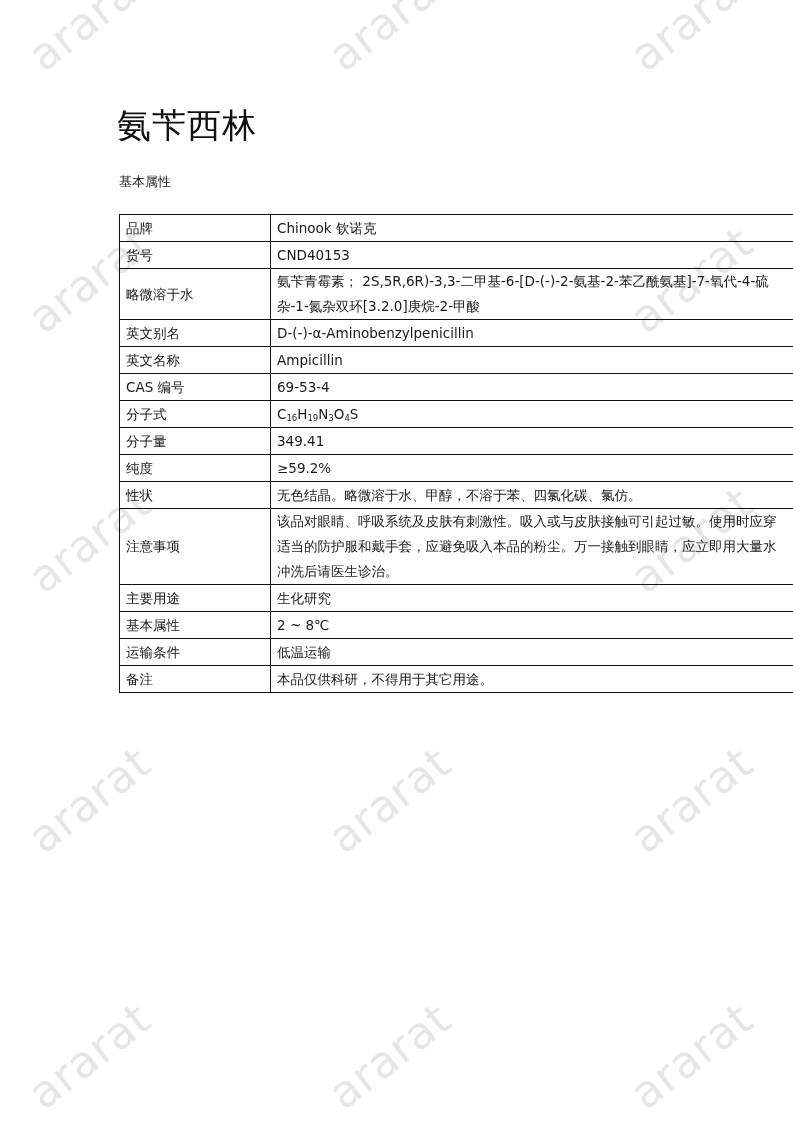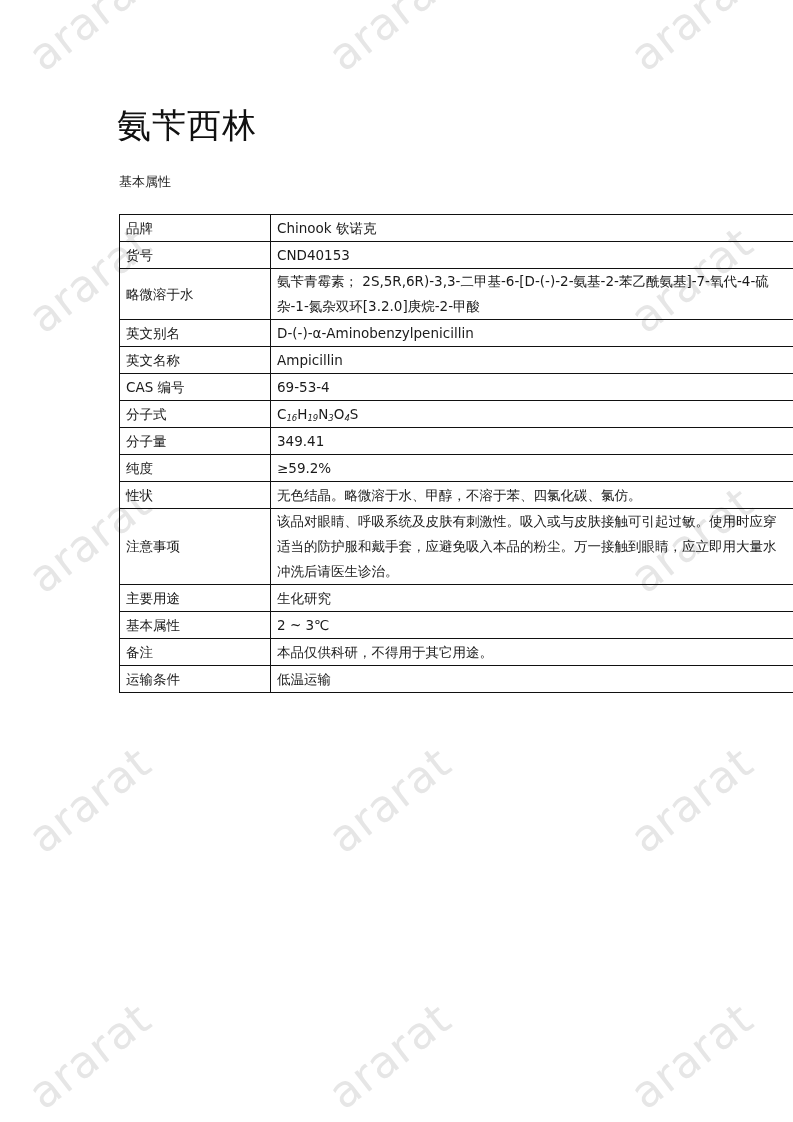--- a/index.html
+++ b/index.html
@@ -75,21 +75,20 @@
       color: #1a1a1a;
     }
     table.props td.key {
       width: 138px;
     }
     table.props tr.single td { height: 26px; }
     table.props td.value sub {
       font-size: 8.5px;
       vertical-align: -2px;
       line-height: 0;
-      font-style: italic;
     }
   </style>
 </head>
 <body>
 
 <div class="watermark-layer" id="wm-layer">
     <div class="watermark" style="left: 50px; top: 30px; color: rgb(230, 230, 230);">ararat</div>
     <div class="watermark" style="left: 350px; top: 30px; color: rgb(230, 230, 230);">ararat</div>
     <div class="watermark" style="left: 652px; top: 30px; color: rgb(230, 230, 230);">ararat</div>
     <div class="watermark" style="left: 50px; top: 292px; color: rgb(230, 230, 230);">ararat</div>
@@ -153,25 +152,25 @@
       <tr>
         <td class="key">注意事项</td>
         <td class="value">该品对眼睛、呼吸系统及皮肤有刺激性。吸入或与皮肤接触可引起过敏。使用时应穿适当的防护服和戴手套，应避免吸入本品的粉尘。万一接触到眼睛，应立即用大量水冲洗后请医生诊治。</td>
       </tr>
       <tr class="single">
         <td class="key">主要用途</td>
         <td class="value">生化研究</td>
       </tr>
       <tr class="single">
         <td class="key">基本属性</td>
-        <td class="value">2 ~ 3℃</td>
+        <td class="value">2 ~ 8℃</td>
+      </tr>
+      <tr class="single">
+        <td class="key">运输条件</td>
+        <td class="value">低温运输</td>
       </tr>
       <tr class="single">
         <td class="key">备注</td>
         <td class="value">本品仅供科研，不得用于其它用途。</td>
-      </tr>
-      <tr class="single">
-        <td class="key">运输条件</td>
-        <td class="value">低温运输</td>
       </tr>
     </tbody>
   </table>
 </div>
 
 </body></html>

